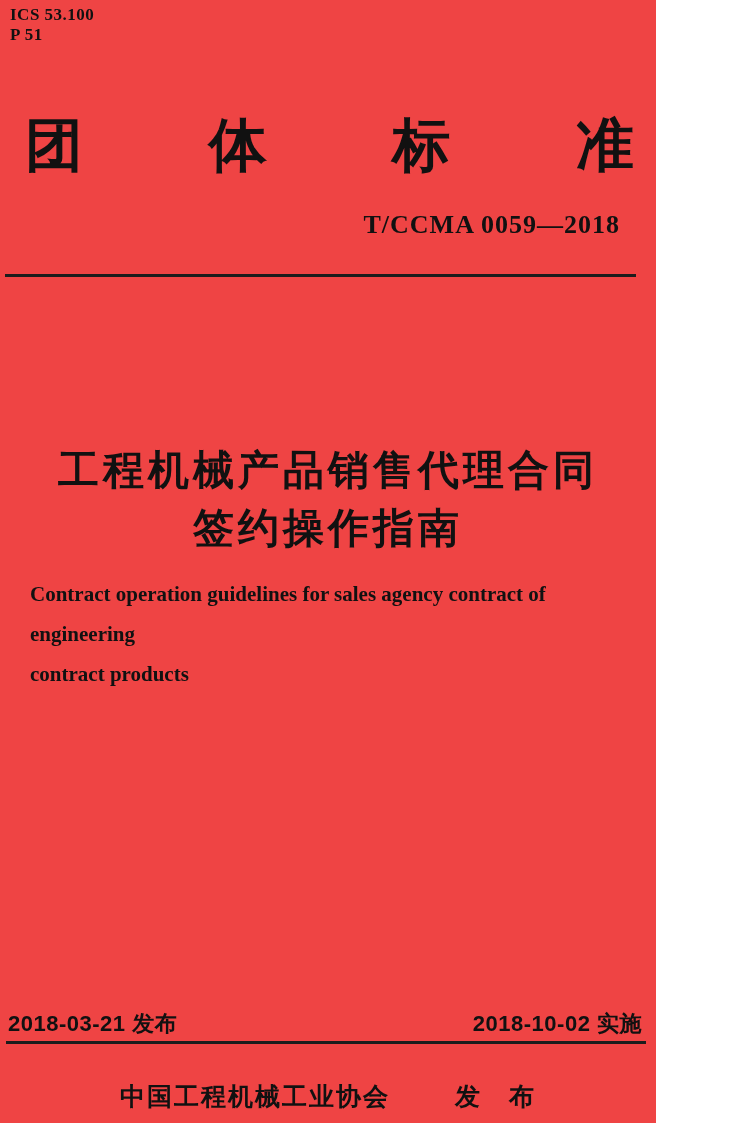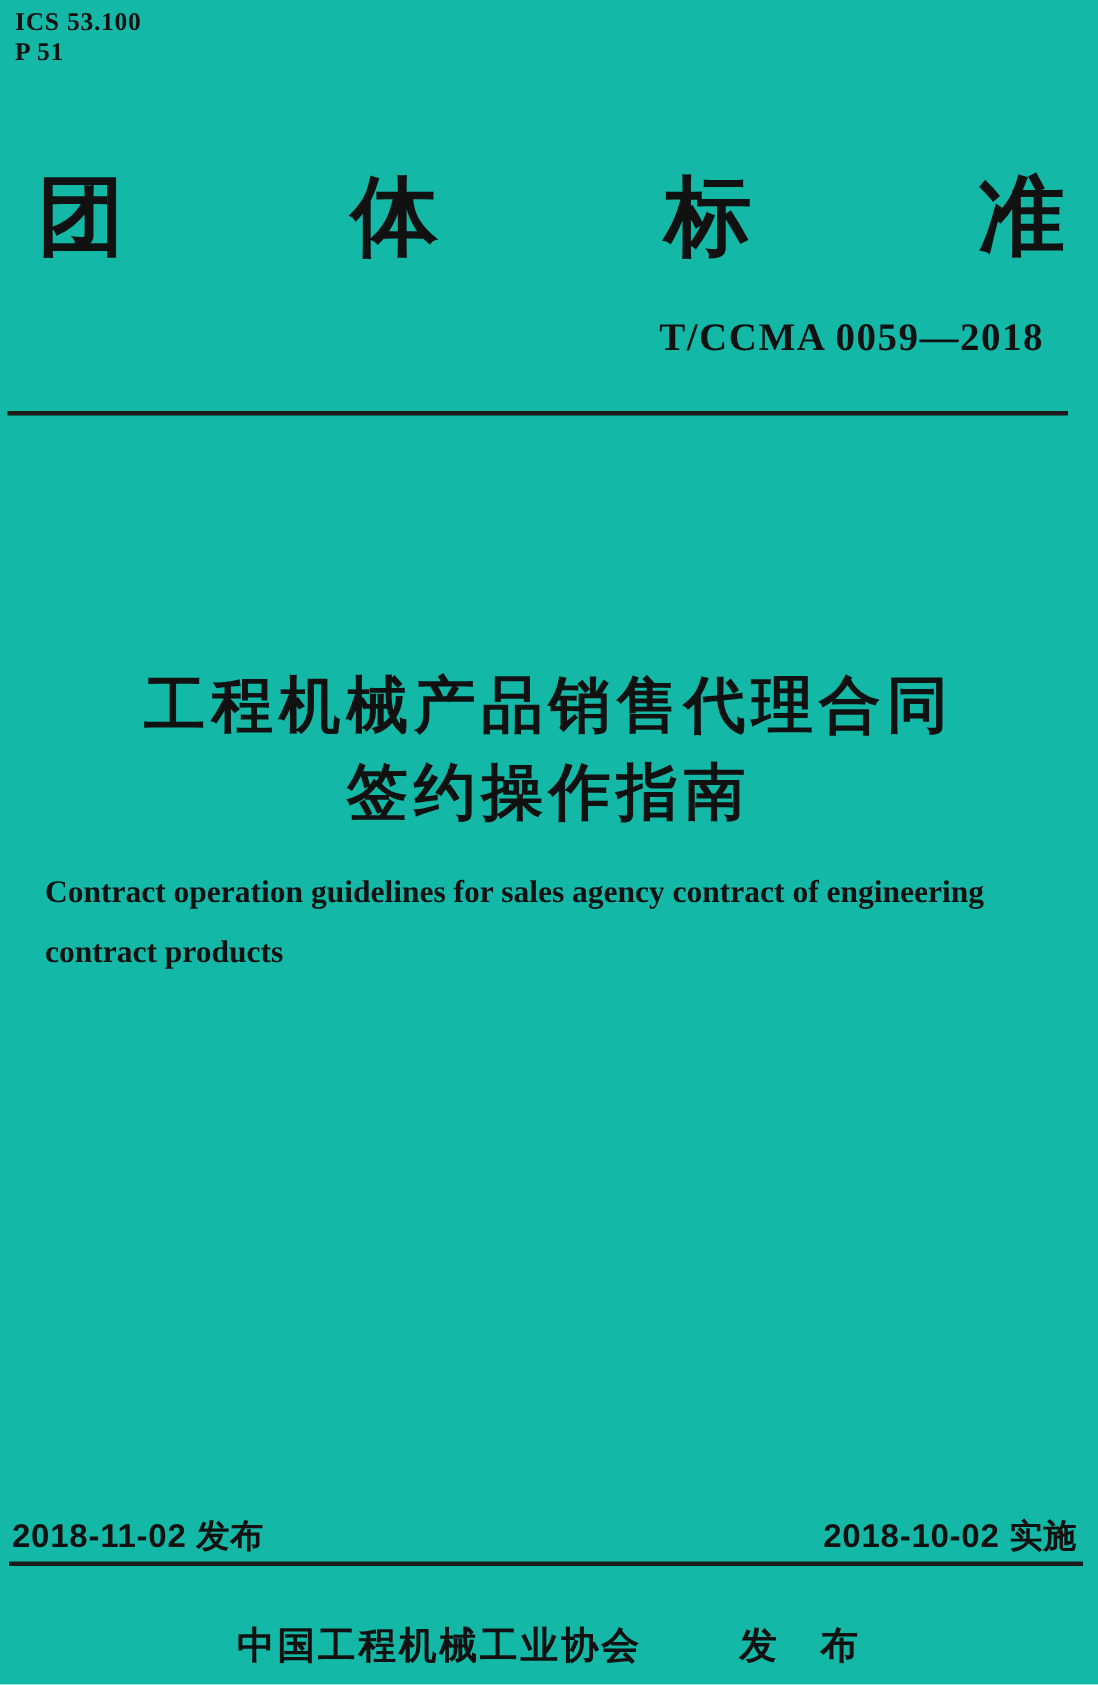--- a/index.html
+++ b/index.html
@@ -2,23 +2,23 @@
 <html><head>
 <meta charset="utf-8">
 <style>
   html, body {
     margin: 0;
     padding: 0;
     background: #ffffff;
   }
   .page {
     position: relative;
-    width: 732px;
+    width: 656px;
     height: 1123px;
-    background: #14b8a6;
+    background: #ef4444;
     color: #111111;
     font-family: "Liberation Sans", sans-serif;
     overflow: hidden;
   }
   .ics-block {
     position: absolute;
     top: 5px;
     left: 10px;
     font-family: "Liberation Serif", serif;
     font-weight: bold;
@@ -134,21 +134,21 @@
     <div>工程机械产品销售代理合同</div>
     <div>签约操作指南</div>
   </div>
 
   <div class="en-title">
     <div>Contract operation guidelines for sales agency contract of engineering</div>
     <div>contract products</div>
   </div>
 
   <div class="dates-row">
-    <span>2018-11-02 发布</span>
+    <span>2018-03-21 发布</span>
     <span>2018-10-02 实施</span>
   </div>
 
   <div class="rule rule-bottom"></div>
 
   <div class="publisher-line">
     <span>中国工程机械工业协会</span>
     <span class="publish-label">发　布</span>
   </div>
 

